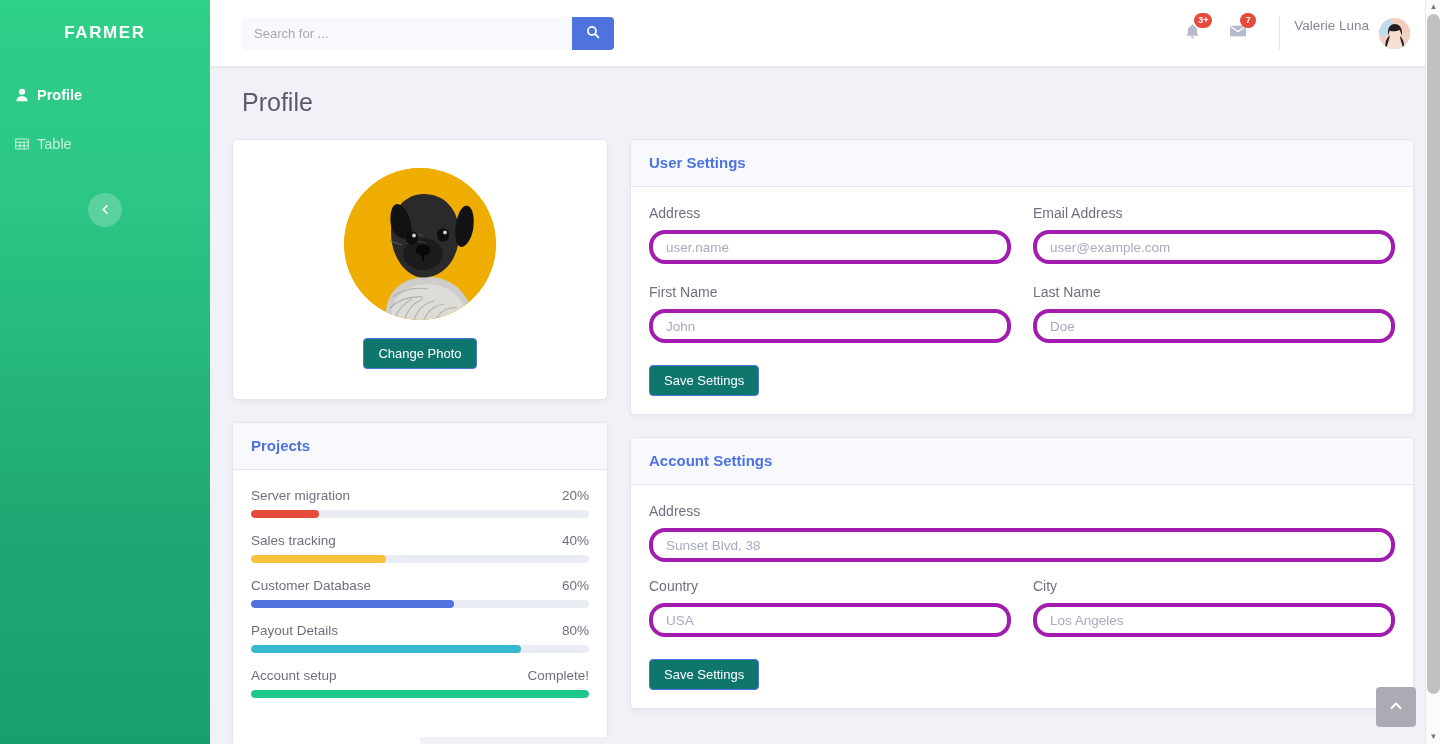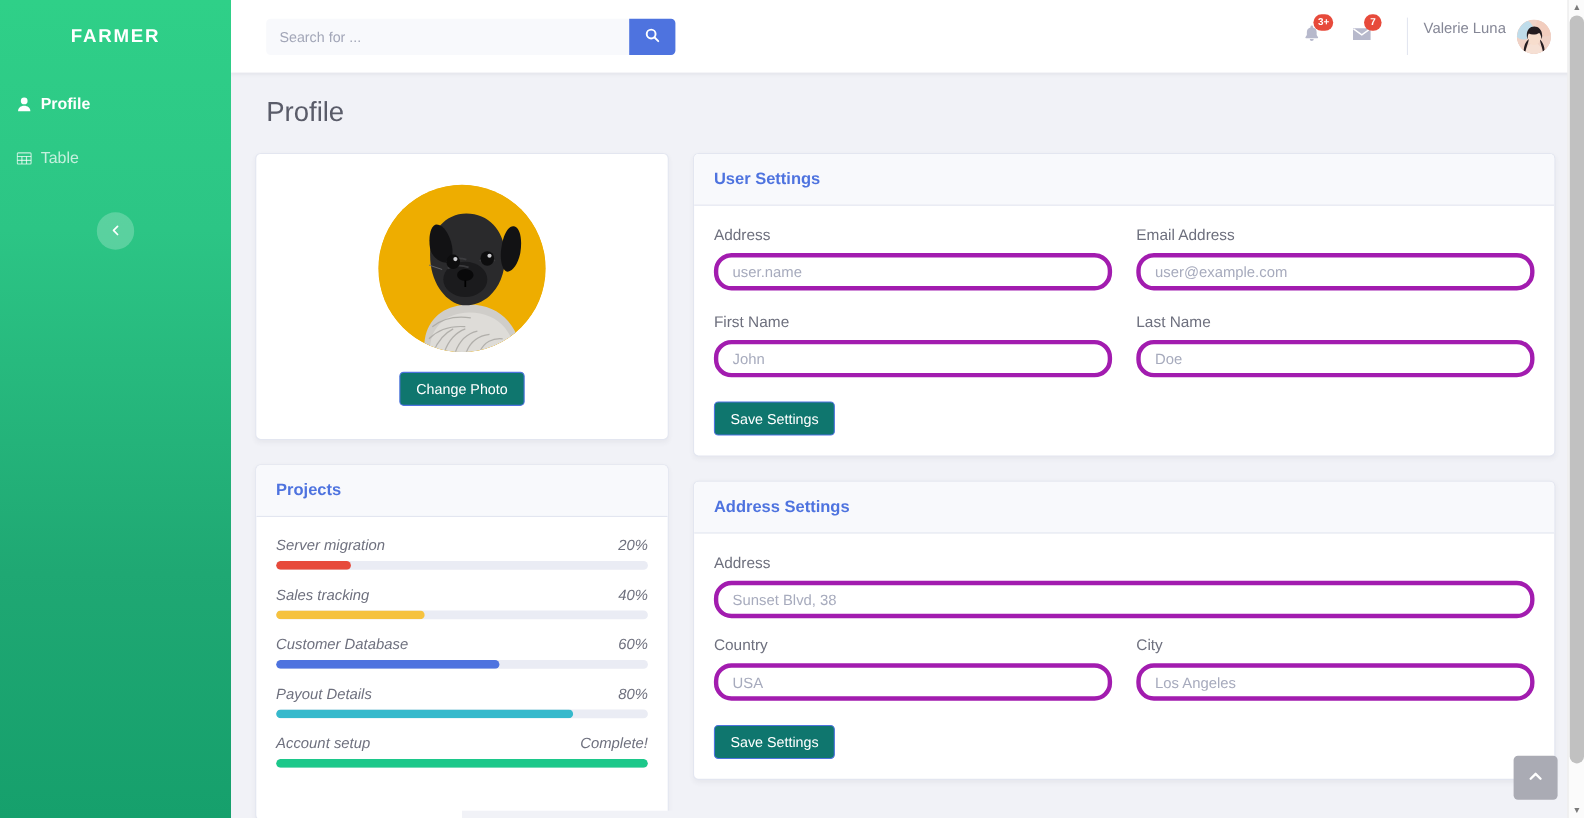--- a/index.html
+++ b/index.html
@@ -255,21 +255,21 @@
     color: #ffffff;
     font-size: 13px;
     font-family: "Liberation Sans", sans-serif;
     padding: 7px 14px;
     border-radius: 4px;
     cursor: pointer;
   }
   .change-photo { margin-top: 18px; }
 
   
-  .proj-body { padding: 18px 18px 32px; font-style: italic; }
+  .proj-body { padding: 18px 18px 32px; }
   .proj-row { margin-bottom: 6px; }
   .proj-top {
     display: flex;
     justify-content: space-between;
     align-items: baseline;
     margin-bottom: 7px;
   }
   .proj-name { font-size: 13.5px; color: #6e707e; }
   .proj-val { font-size: 13.5px; color: #6e707e; }
   .bar-track {
@@ -625,21 +625,21 @@
                   <input class="form-control" type="text" placeholder="Doe" style="">
                 </div>
               </div>
 
               <button class="btn-primary save-btn">Save Settings</button>
             </div>
           </section>
 
           <section class="card">
             <div class="card-header">
-              <span class="card-header-title">Address Settings</span>
+              <span class="card-header-title">Account Settings</span>
             </div>
             <div class="card-body">
 
               <div class="form-group">
                 <label class="form-label">Address</label>
                 <input class="form-control" type="text" placeholder="Sunset Blvd, 38" style="">
               </div>
 
               <div class="form-row">
                 <div class="form-group">

